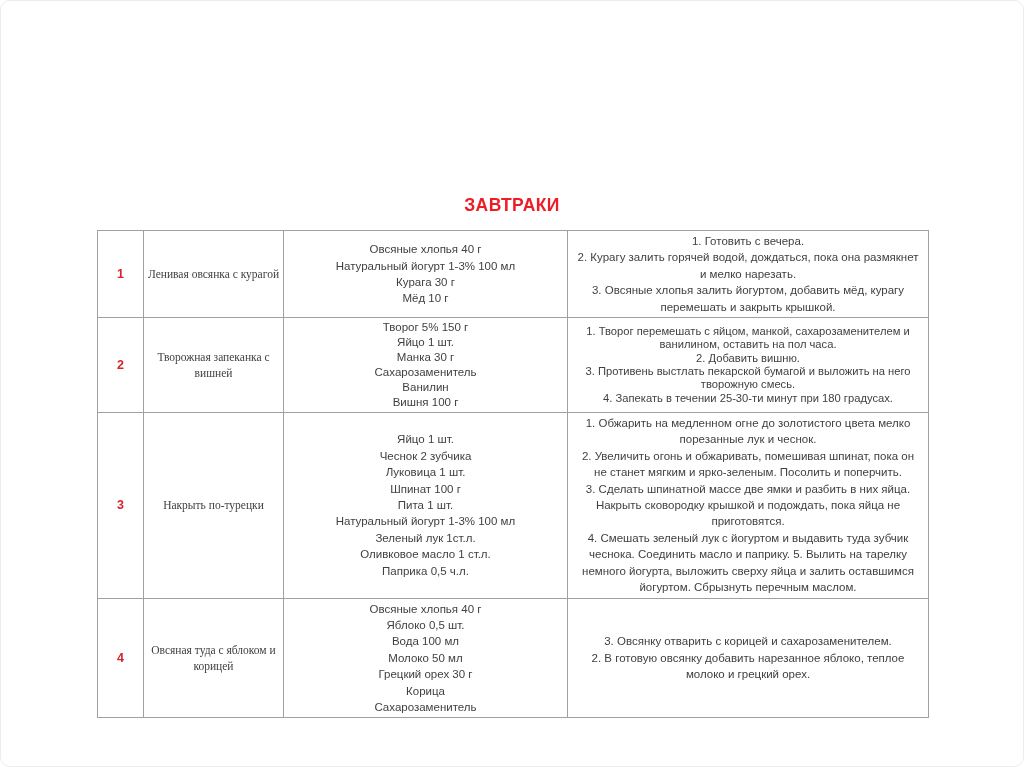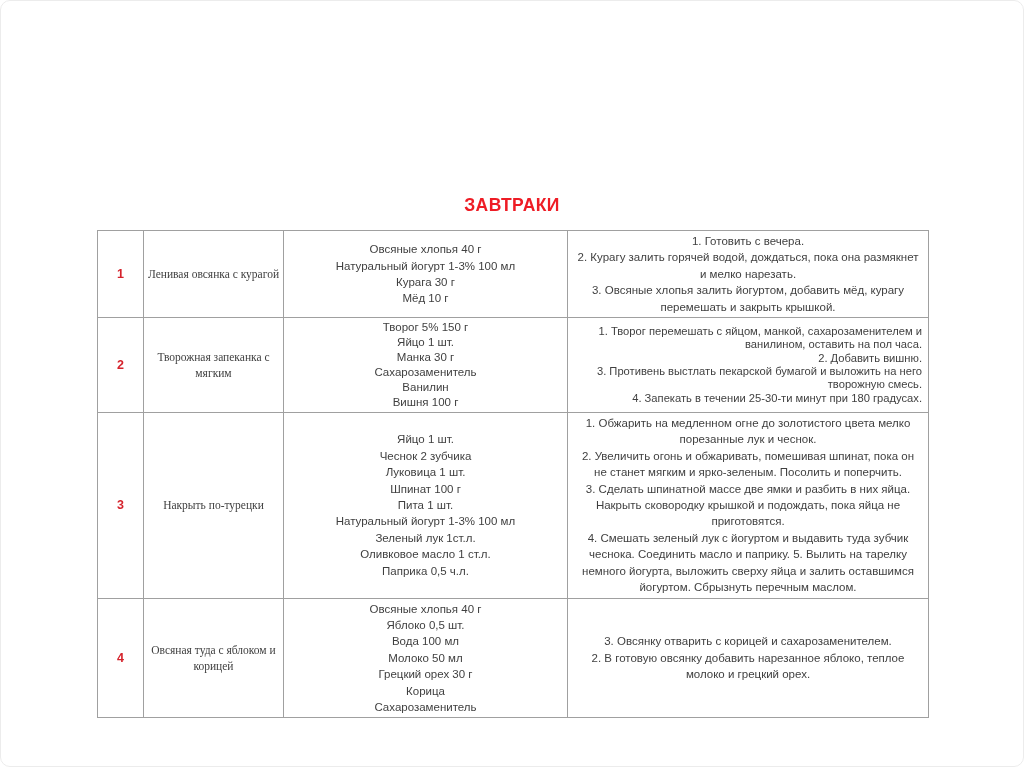--- a/index.html
+++ b/index.html
@@ -58,21 +58,21 @@
     font-size: 12.5px;
   }
   .c-name { padding: 2px 3px !important; font-family: Liberation Serif, serif; }
   .c-ingr, .c-steps { white-space: pre-line; }
   tr.r1 { height: 75px; }
   tr.r2 { height: 92px; }
   tr.r3 { height: 183px; }
   tr.r4 { height: 106px; }
   
   tr.r2 .c-ingr  { line-height: 15px; }
-  tr.r2 .c-steps { line-height: 13.3px; font-size: 11.2px; text-align: right; }
+  tr.r2 .c-steps { line-height: 13.3px; font-size: 11.2px; }
 </style>
 </head>
 <body>
 
 <div class="page">
   <div class="page-border"></div>
 
   <div class="slide-title">ЗАВТРАКИ</div>
 
   <table class="recipes">
@@ -89,21 +89,21 @@
         <td class="c-ingr">Овсяные хлопья 40 г
 Натуральный йогурт 1-3% 100 мл
 Курага 30 г
 Мёд 10 г</td>
         <td class="c-steps">1. Готовить с вечера.
 2. Курагу залить горячей водой, дождаться, пока она размякнет и мелко нарезать.
 3. Овсяные хлопья залить йогуртом, добавить мёд, курагу перемешать и закрыть крышкой.</td>
       </tr>
       <tr class="r2">
         <td class="c-num">2</td>
-        <td class="c-name">Творожная запеканка с мягким</td>
+        <td class="c-name">Творожная запеканка с вишней</td>
         <td class="c-ingr">Творог 5% 150 г
 Яйцо 1 шт.
 Манка 30 г
 Сахарозаменитель
 Ванилин
 Вишня 100 г</td>
         <td class="c-steps">1. Творог перемешать с яйцом, манкой, сахарозаменителем и ванилином, оставить на пол часа.
 2. Добавить вишню.
 3. Противень выстлать пекарской бумагой и выложить на него творожную смесь.
 4. Запекать в течении 25-30-ти минут при 180 градусах.</td>

